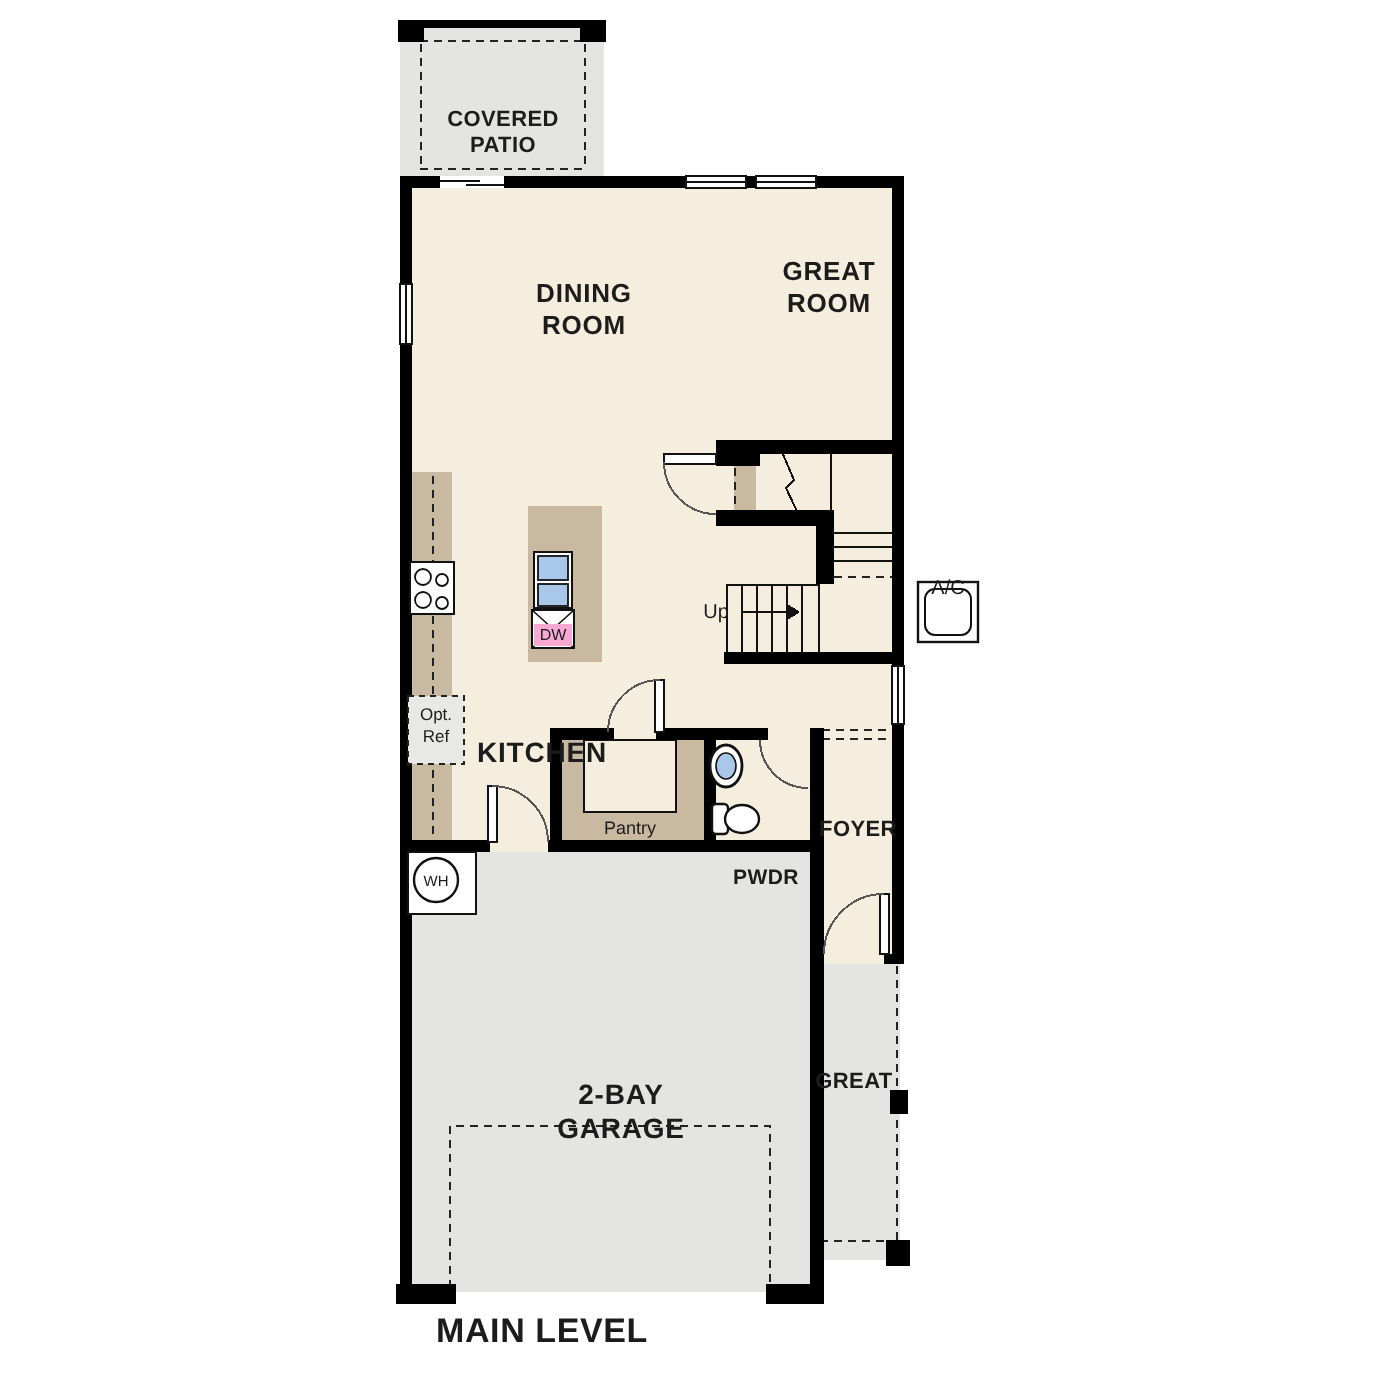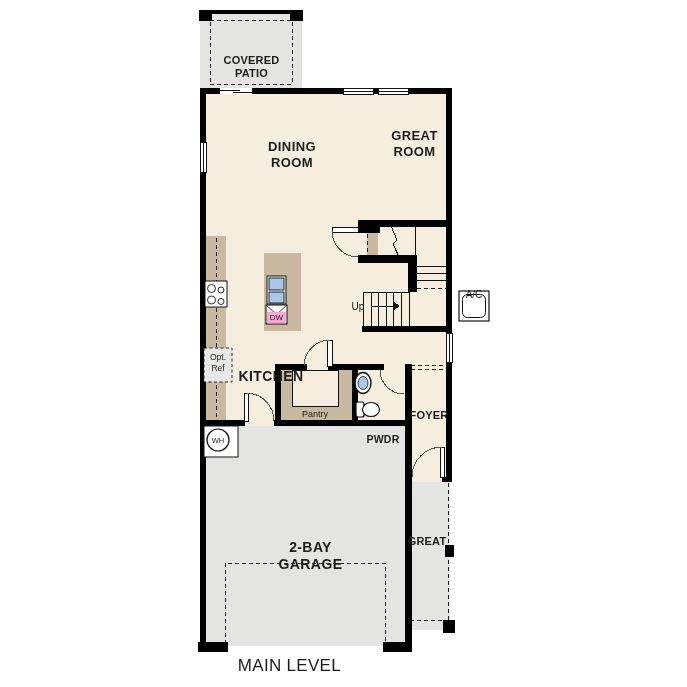--- a/index.html
+++ b/index.html
@@ -6,21 +6,21 @@
   .canvas{position:relative;width:687px;height:687px;background:#ffffff;
           font-family:"Liberation Sans",sans-serif;overflow:hidden;}
   svg{position:absolute;left:0;top:0;}
   .lbl{position:absolute;color:#1c1c1c;text-align:center;white-space:pre-line;}
   .room{font-size:13px;font-weight:bold;line-height:16px;letter-spacing:.4px;padding-left:36px;}
   .room-lg{font-size:14px;font-weight:bold;line-height:17px;letter-spacing:.4px;margin-top:28px;}
   .room-sm{font-size:11px;font-weight:bold;line-height:13px;letter-spacing:.2px;}
   .tag{font-size:10.5px;font-weight:bold;letter-spacing:.2px;}
   .tiny{font-size:8.5px;line-height:11px;}
   .plain{font-weight:normal;}
-  .title{font-size:17px;font-weight:normal;letter-spacing:.3px;text-align:right;}
+  .title{font-size:17px;font-weight:bold;letter-spacing:.3px;text-align:center;}
   .bgwhite{background:#f9a8d4;}
 </style>
 </head>
 <body>
 
 <div class="canvas">
 
 <svg width="687" height="687" viewBox="0 0 687 687" shape-rendering="crispEdges">
 
   <g>

